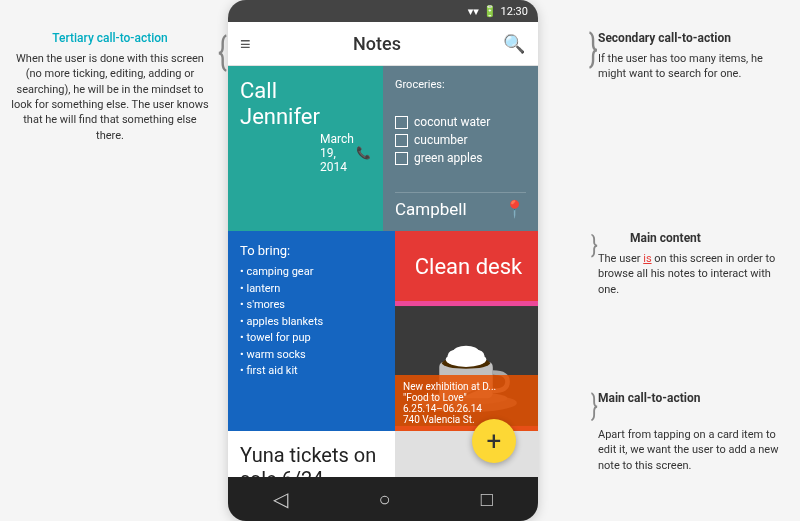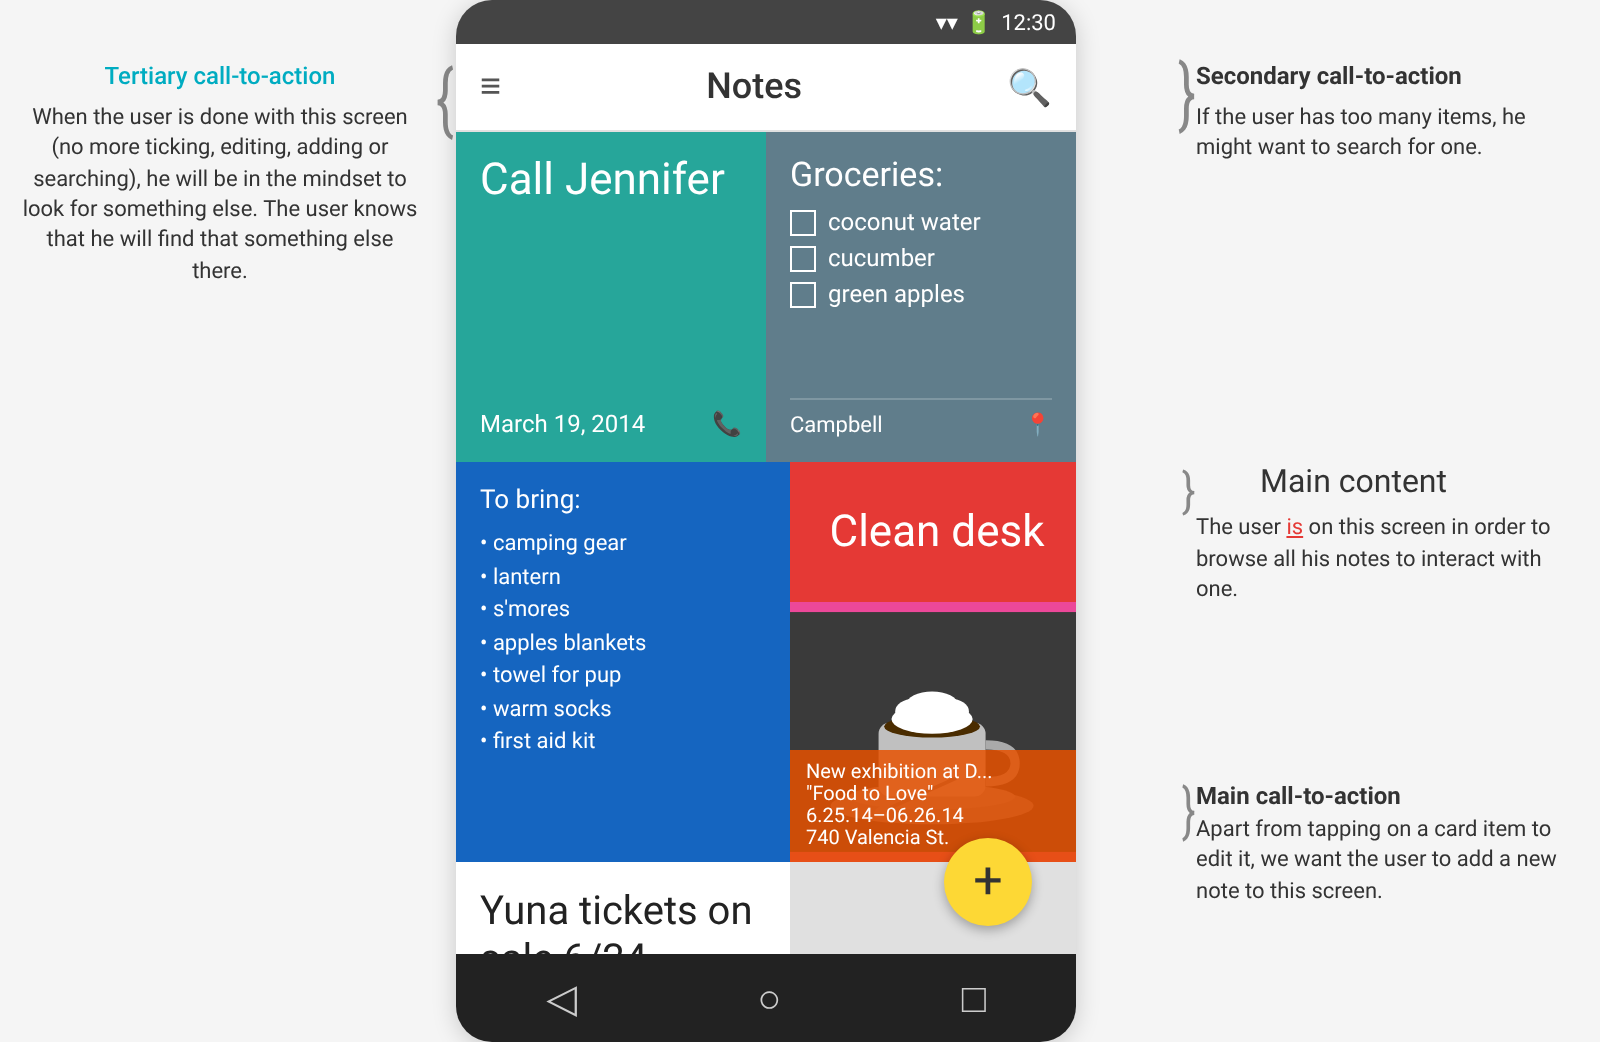--- a/index.html
+++ b/index.html
@@ -69,21 +69,21 @@
     .note-card {
       padding: 12px;
       overflow: hidden;
     }
 
     
     .card-call {
       background: #26a69a;
       color: #fff;
       display: flex;
-      flex-direction: column;
+      flex-direction: row;
       justify-content: space-between;
       min-height: 160px;
     }
     .card-call-title {
       font-size: 22px;
       font-weight: 400;
       line-height: 1.2;
     }
     .card-call-date {
       font-size: 12px;
@@ -95,43 +95,43 @@
 
     
     .card-groceries {
       background: #607d8b;
       color: #fff;
       display: flex;
       flex-direction: column;
       min-height: 160px;
     }
     .card-groceries-title {
-      font-size: 17px;
-      margin-bottom: 6px;
+      font-size: 11px;
+      margin-bottom: 24px;
     }
     .grocery-item {
       display: flex;
       align-items: center;
       gap: 6px;
       font-size: 12px;
       margin-bottom: 4px;
     }
     .checkbox {
       width: 13px;
       height: 13px;
       border: 1.5px solid #fff;
       background: transparent;
       flex-shrink: 0;
     }
     .groceries-footer {
       margin-top: auto;
       display: flex;
       align-items: center;
       justify-content: space-between;
-      font-size: 11px;
+      font-size: 17px;
       padding-top: 6px;
       border-top: 1px solid rgba(255,255,255,0.2);
     }
 
     
     .card-tobring {
       background: #1565c0;
       color: #fff;
       display: flex;
       flex-direction: column;
@@ -269,36 +269,36 @@
       margin-bottom: 4px;
     }
 
     
     .ann-right-mid {
       right: 12px;
       top: 230px;
       width: 190px;
     }
     .ann-right-mid .ann-title {
-      font-weight: 400;
-      font-size: 16px;
+      font-weight: 700;
+      font-size: 12px;
       margin-bottom: 4px;
       padding-left: 32px;
     }
 
     
     .ann-right-bot {
       right: 12px;
       top: 390px;
       width: 190px;
     }
     .ann-right-bot .ann-title {
       font-weight: 700;
       font-size: 12px;
-      margin-bottom: 0;
+      margin-bottom: 20px;
     }
 
     
     .brace-left {
       position: absolute;
       left: 218px;
       top: 38px;
       font-size: 26px;
       color: #888;
       transform: scaleY(1.5);

